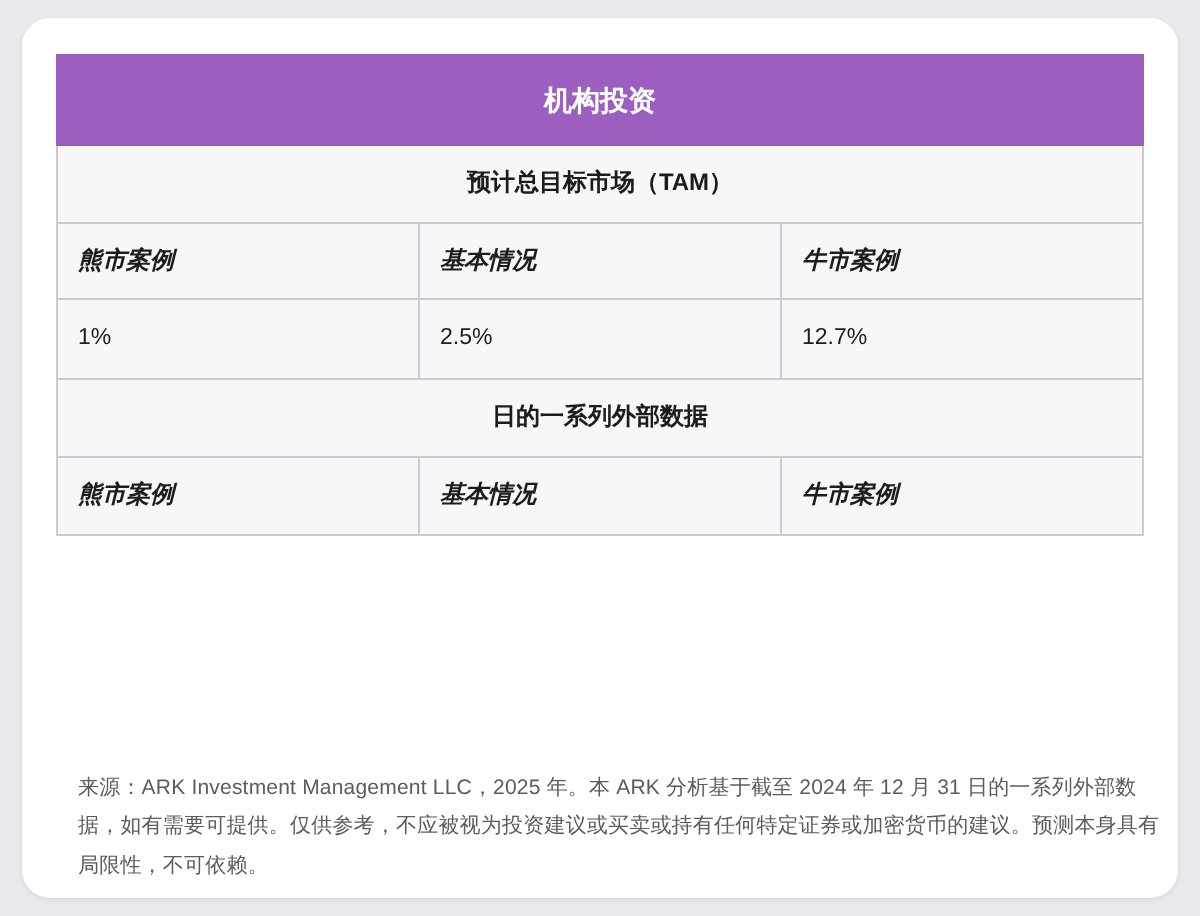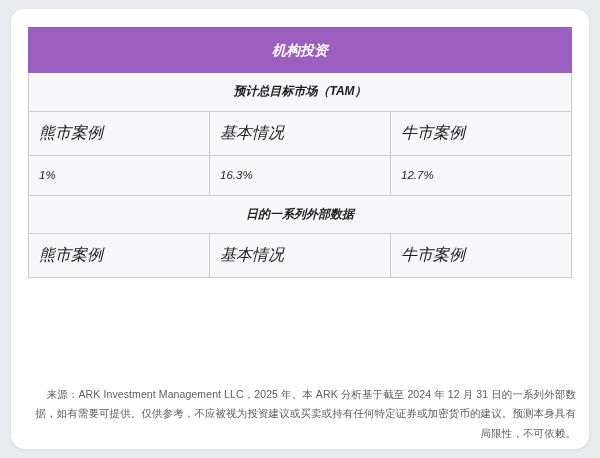--- a/index.html
+++ b/index.html
@@ -32,61 +32,59 @@
     table-layout: fixed;
     background: #f7f7fa;
   }
   .table td {
     border: 1px solid #c9cbd3;
     font-size: 11.5px;
     color: #1c1c1c;
     padding: 9px 10px;
     vertical-align: middle;
     line-height: 1.3;
-    font-style: italic;
   }
   .title-row td {
     background: #9c5fc0;
     color: #ffffff;
     text-align: center;
     font-weight: bold;
     font-size: 14px;
     padding: 13px 10px;
     border-color: #9c5fc0;
   }
   .section-row td {
     text-align: center;
     font-weight: bold;
     font-size: 12px;
     padding: 11px 0;
   }
   .sub-head td {
     font-style: italic;
-    font-weight: normal;
-    font-size: 16px;
+    font-weight: bold;
+    font-size: 12px;
     padding: 11px 10px;
   }
   .data-row td {
     font-size: 11.5px;
     padding: 12px 10px;
   }
   .kv-row td.label {
     font-size: 11.5px;
     padding: 12px 10px;
   }
   .footnote {
     position: absolute;
-    left: 17px;
+    left: 28px;
     top: 376px;
     width: 548px;
     font-size: 10.5px;
     color: #5c5c60;
     line-height: 1.85;
     letter-spacing: 0.1px;
-    text-align: right;
   }
 </style>
 </head>
 <body>
 
 <div class="card">
 
   <table class="table">
     <colgroup>
       <col style="width:33.34%">
@@ -102,21 +100,21 @@
         <td colspan="3">预计总目标市场（TAM）</td>
       </tr>
 
       <tr class="sub-head">
         <td>熊市案例</td>
         <td>基本情况</td>
         <td>牛市案例</td>
       </tr>
       <tr class="data-row">
         <td>1%</td>
-        <td>16.3%</td>
+        <td>2.5%</td>
         <td>12.7%</td>
       </tr>
 
       <tr class="section-row">
         <td colspan="3">日的一系列外部数据</td>
       </tr>
       <tr class="sub-head">
         <td>熊市案例</td>
         <td>基本情况</td>
         <td>牛市案例</td>

